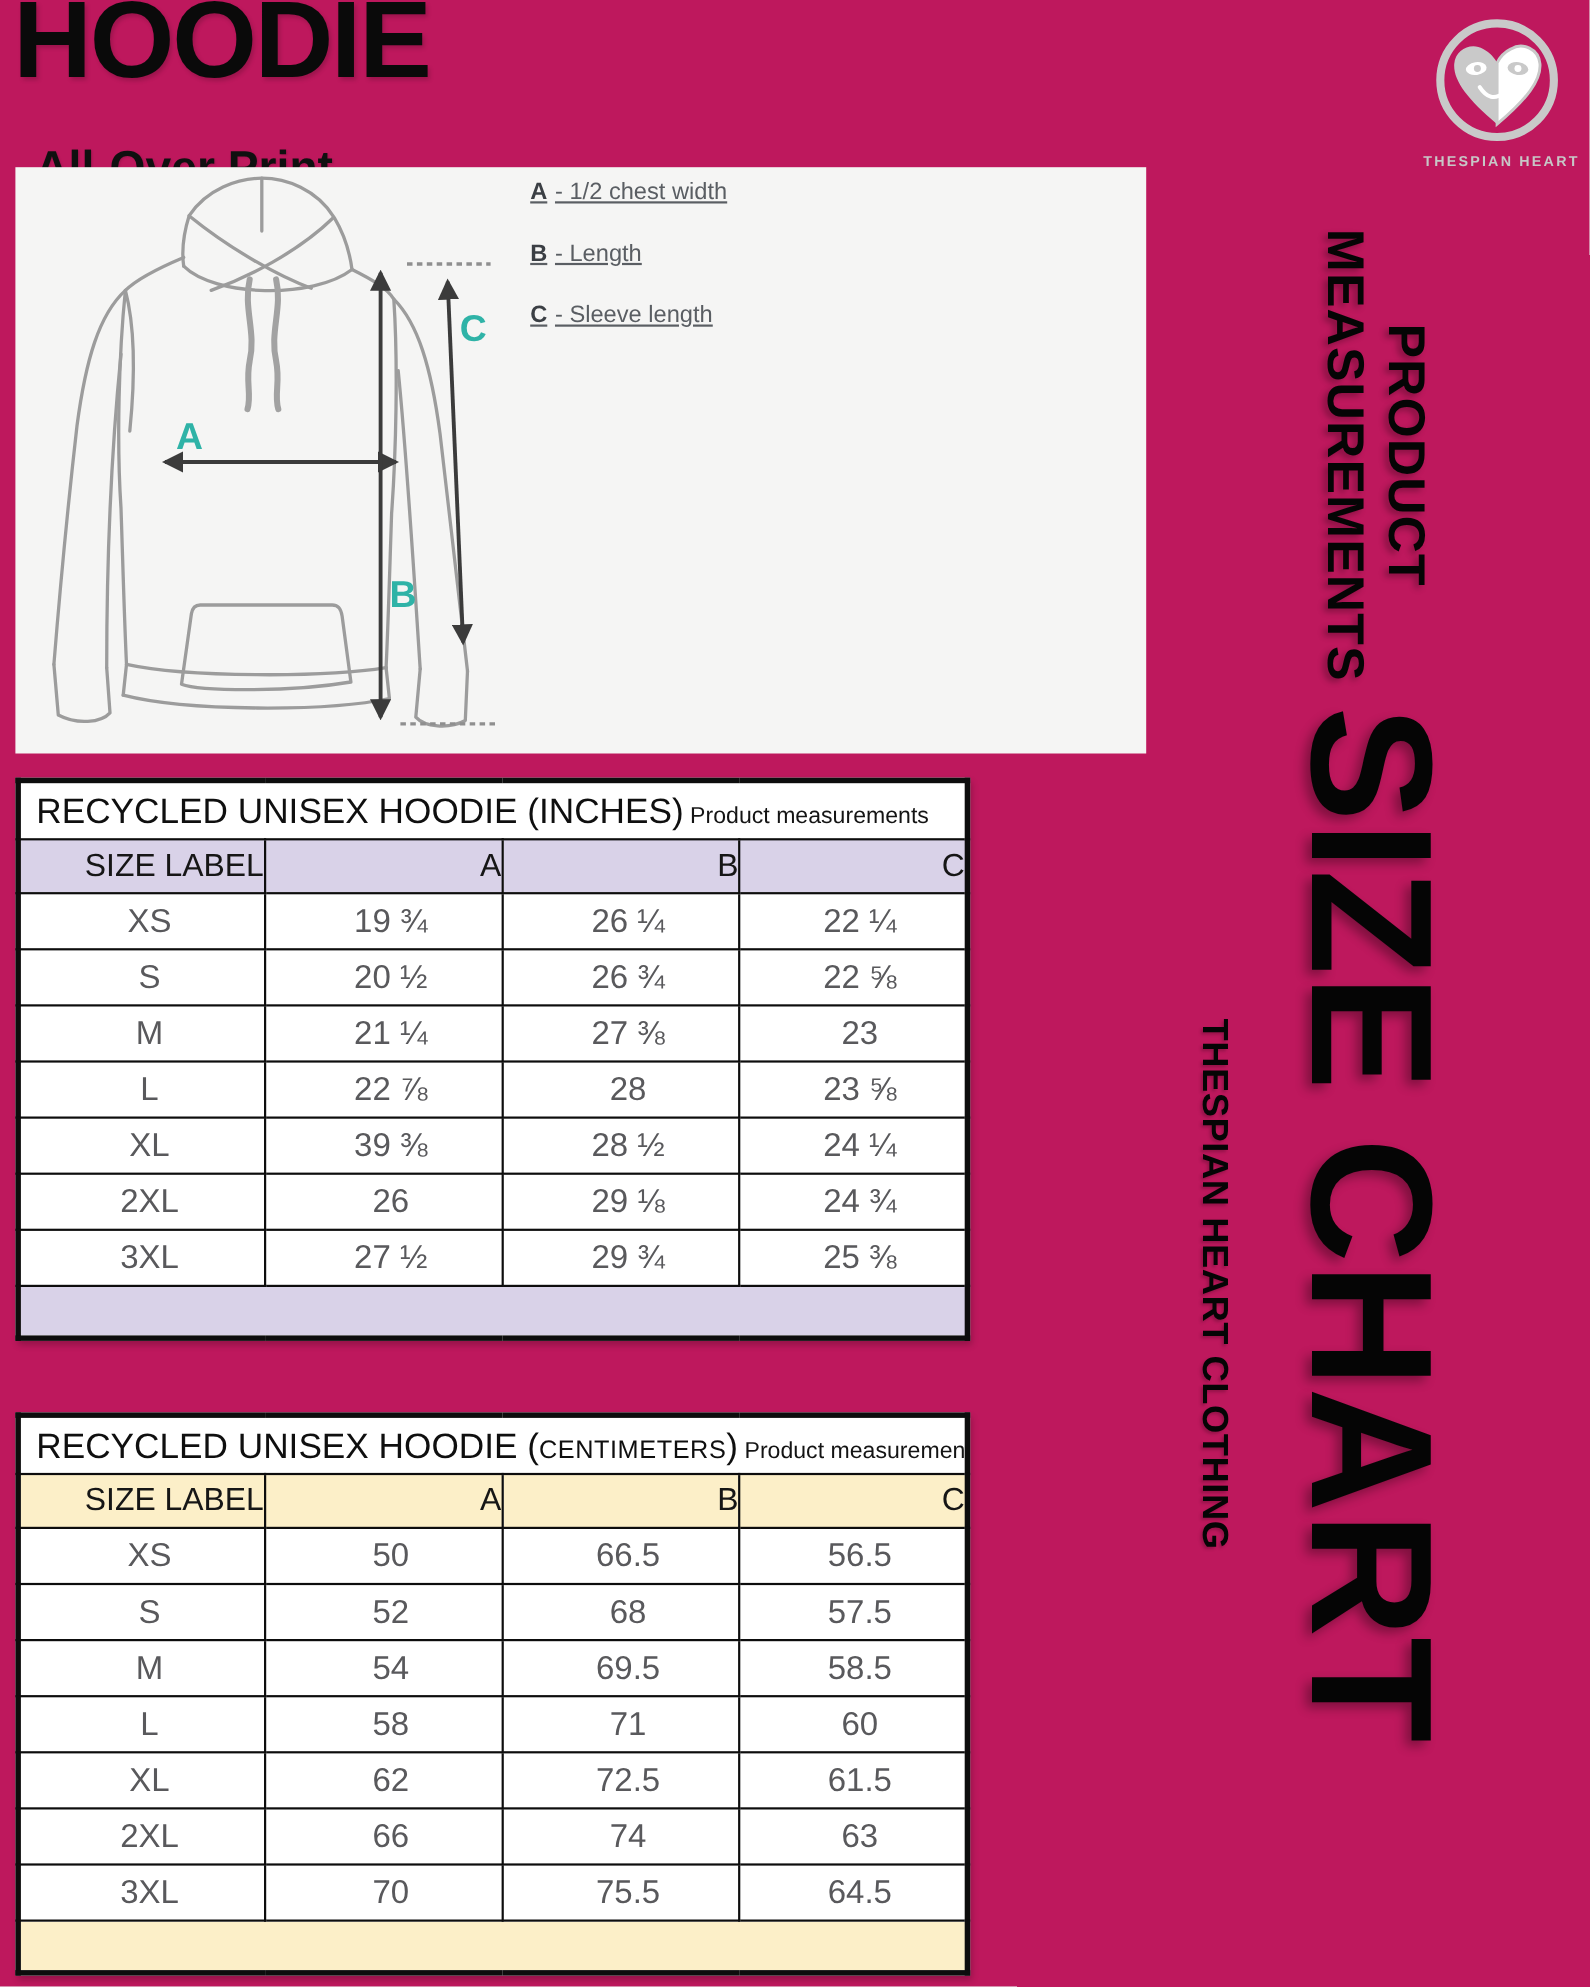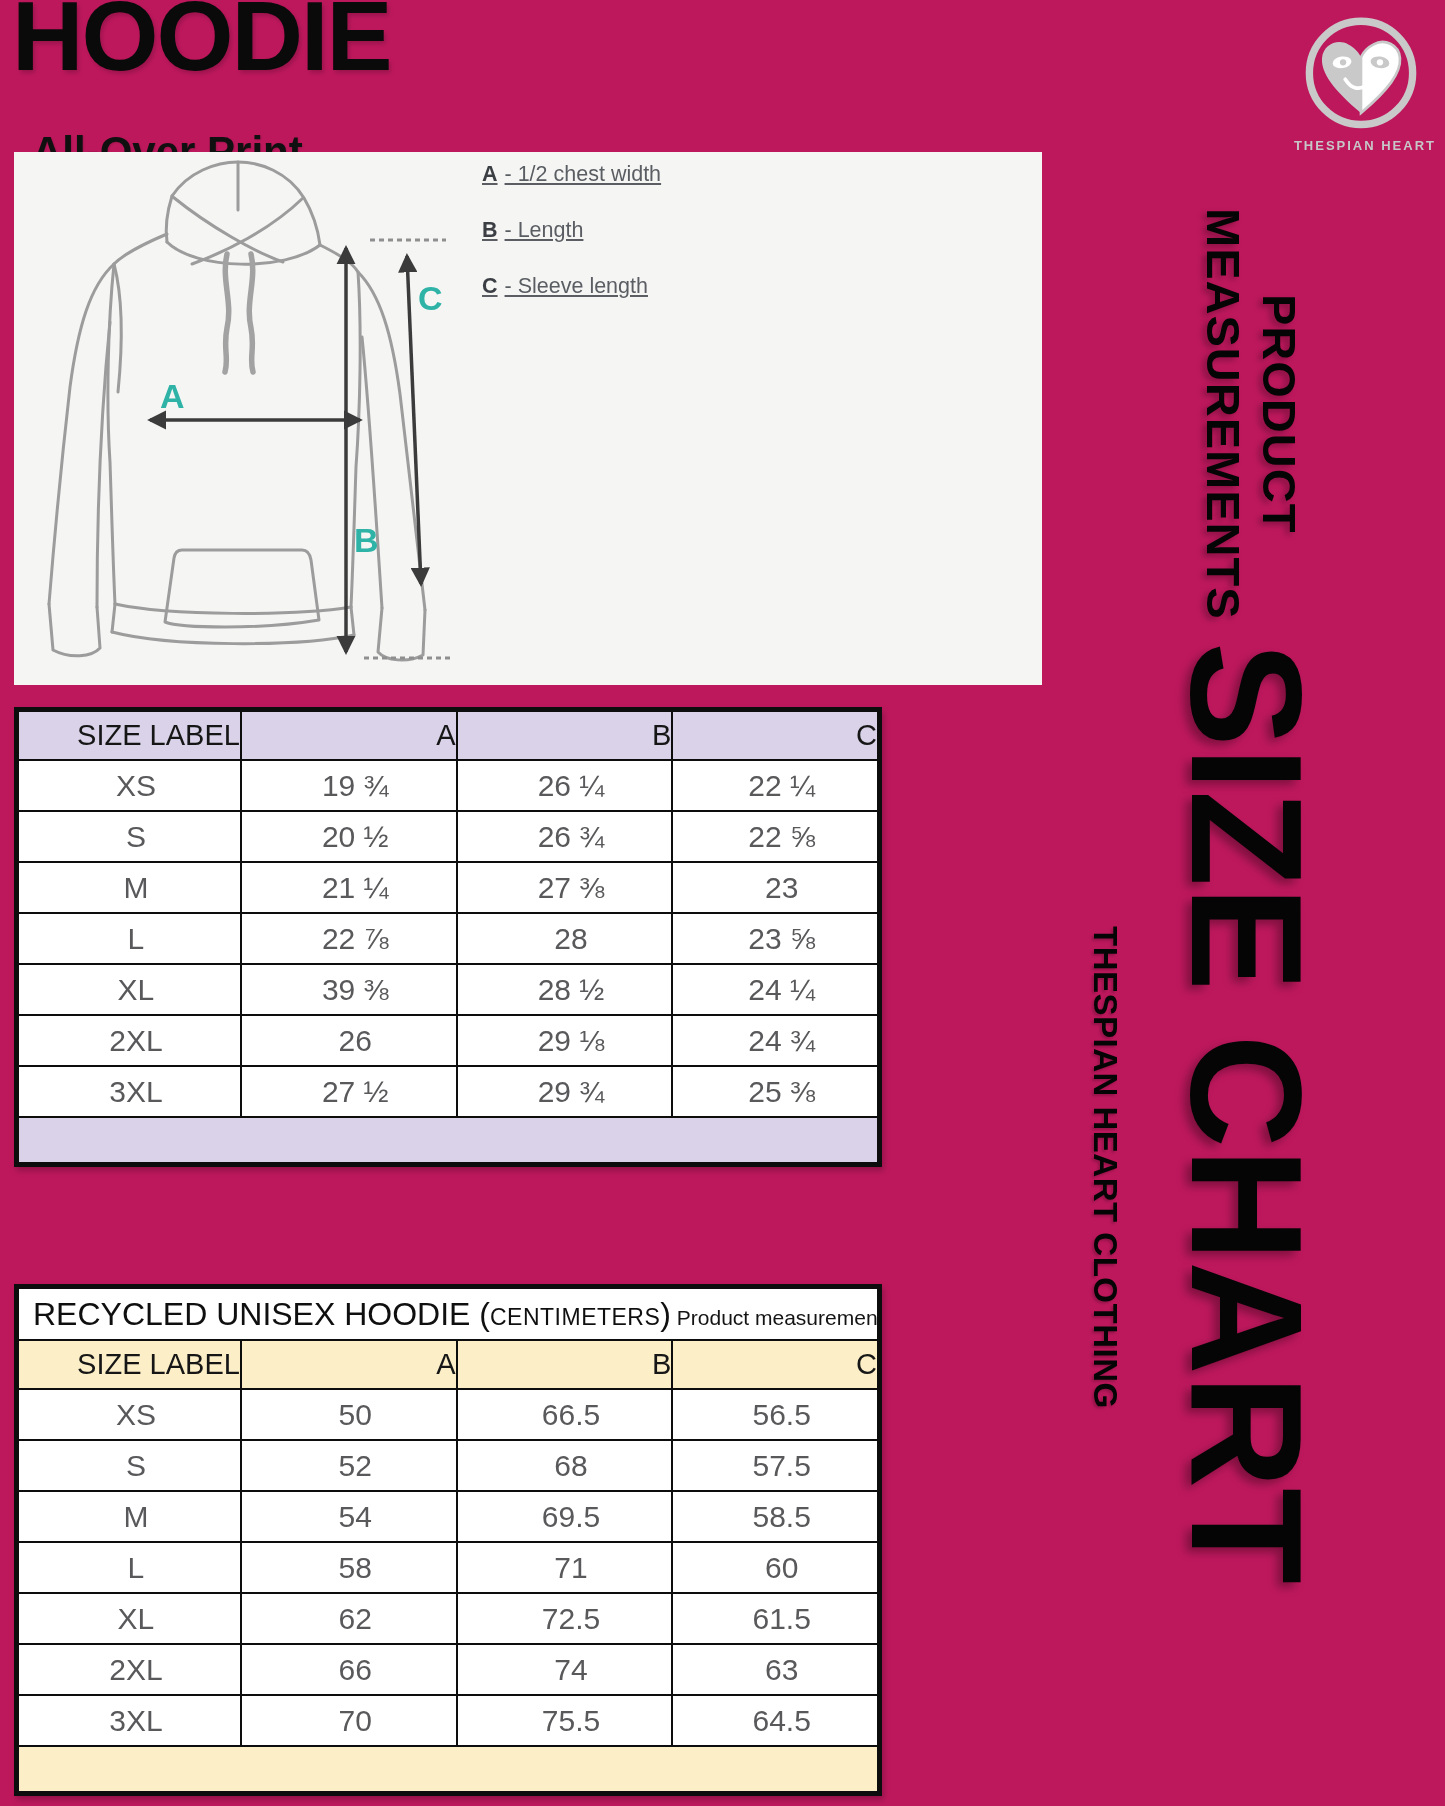--- a/index.html
+++ b/index.html
@@ -176,20 +176,23 @@
   <div class="table-wrap" id="t0">
       <table class="size-table">
         <colgroup>
           <col style="width: 26%;">
           <col style="width: 25%;">
           <col style="width: 25%;">
           <col style="width: 24%;">
         </colgroup>
         <tbody>
           <tr>
+            <td colspan="4" class="title-cell"><span>RECYCLED UNISEX HOODIE (INCHES)</span><span class="t-sub"> Product measurements</span></td>
+          </tr>
+          <tr>
             <th class="head-cell" style="background: rgb(217, 210, 232);">SIZE LABEL</th>
             <th class="head-cell" style="background: rgb(217, 210, 232);">A</th>
             <th class="head-cell" style="background: rgb(217, 210, 232);">B</th>
             <th class="head-cell" style="background: rgb(217, 210, 232);">C</th>
           </tr>
           <tr class="data-row">
             <td>XS</td>
             <td>19 ¾</td>
             <td>26 ¼</td>
             <td>22 ¼</td>

